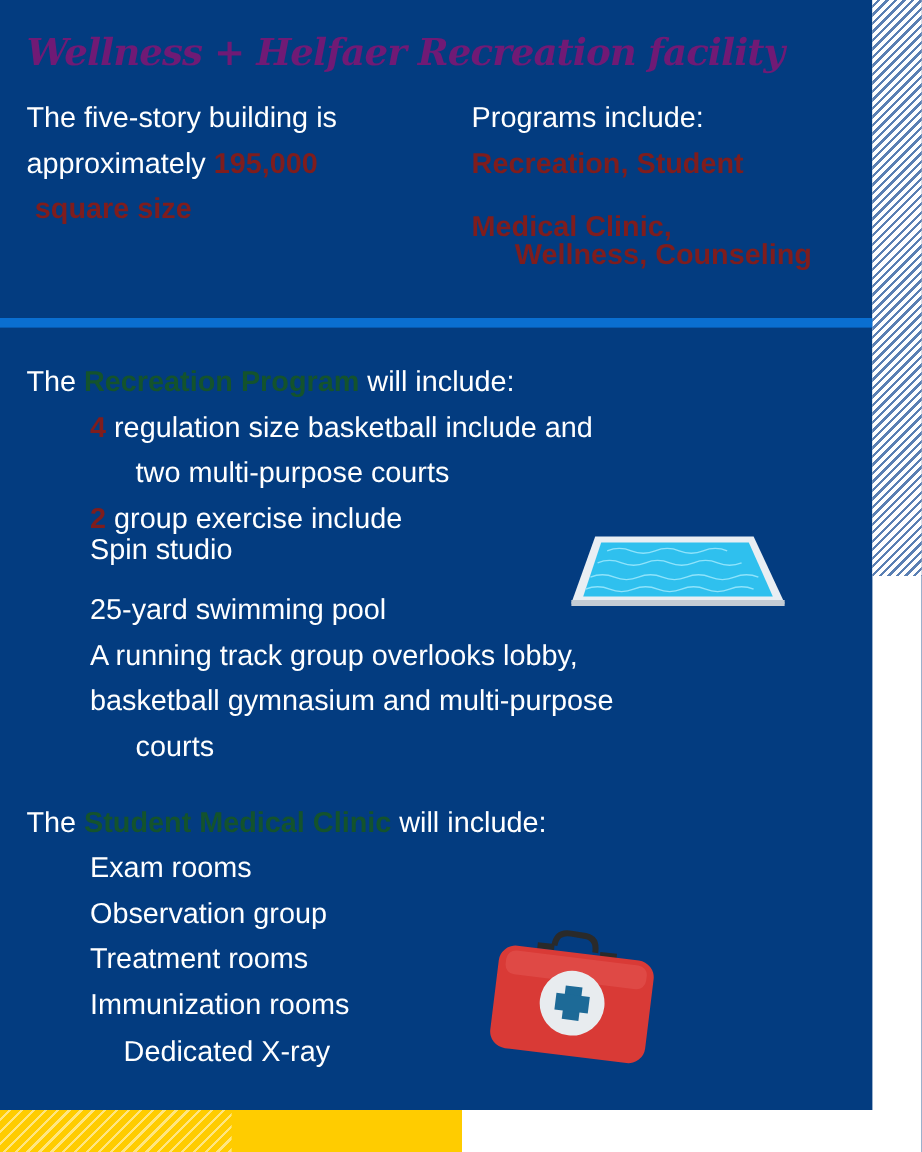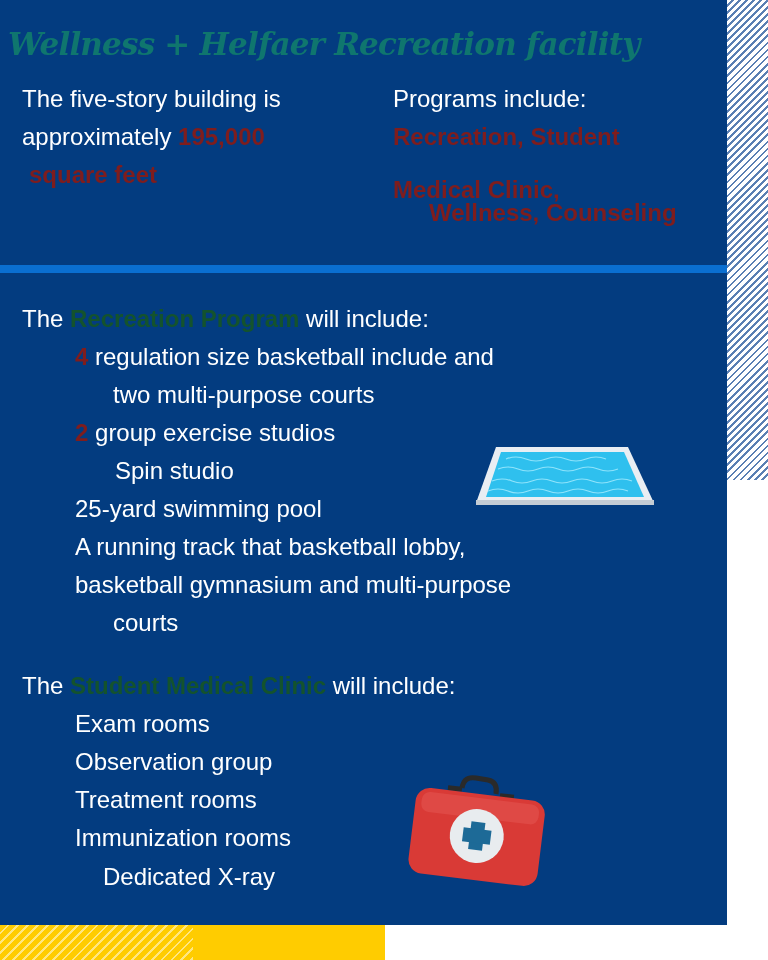--- a/index.html
+++ b/index.html
@@ -5,21 +5,21 @@
   html, body { margin:0; padding:0; }
   body { width:768px; height:960px; position:relative; overflow:hidden; background:#ffffff;
          font-family:"Liberation Sans", sans-serif; }
   .panel { position:absolute; left:0; top:0; width:727px; height:925px; background:#033c80; }
   .hatch-right { position:absolute; left:727px; top:0; width:41px; height:480px;
     background: repeating-linear-gradient(135deg, #ffffff 0px, #ffffff 3px, #5a7fb3 3px, #5a7fb3 5px); }
   .bottom-yellow { position:absolute; left:0; top:925px; width:385px; height:35px; background:#ffcc00; }
   .bottom-hatch { position:absolute; left:0; top:925px; width:193px; height:35px;
     background: repeating-linear-gradient(135deg, #ffcc00 0px, #ffcc00 5px, #ffe680 5px, #ffe680 7px); }
   .divider { position:absolute; left:0; top:265px; width:727px; height:8px; background:#0a6fd1; }
-  .title { position:absolute; left:8px; top:26px; color:#0f766e; font-family:"DejaVu Serif", serif;
+  .title { position:absolute; left:22px; top:26px; color:#701a75; font-family:"DejaVu Serif", serif;
     font-style:italic; font-weight:bold; font-size:31px; letter-spacing:-0.8px; white-space:nowrap; }
   .txt { position:absolute; color:#fff; font-size:24px; white-space:nowrap; line-height:38px; }
   .yellow { color:#7f1d1d; font-weight:bold; }
   .cyan { color:#14532d; font-weight:bold; }
   .pool { position:absolute; left:476px; top:445px; width:178px; height:60px; }
   .kit { position:absolute; left:404px; top:772px; width:146px; height:118px; }
 </style>
 </head>
 <body>
 
@@ -28,36 +28,36 @@
 <div class="bottom-yellow"></div>
 <div class="bottom-hatch"></div>
 <div class="divider"></div>
 
 <div class="title">Wellness + Helfaer Recreation facility</div>
 
 <div class="txt" style="left:22px;top:80px;">The five-story building is</div>
 <div class="txt" style="left:22px;top:118px;">
   <span>approximately </span><span class="yellow">195,000</span>
 </div>
-<div class="txt yellow" style="left:29px;top:156px;">square feet</div>
+<div class="txt yellow" style="left:29px;top:156px;">square size</div>
 
 <div class="txt" style="left:393px;top:80px;">Programs include:</div>
 <div class="txt yellow" style="left:393px;top:118px;">Recreation, Student</div>
 <div class="txt yellow" style="left:393px;top:156px;margin-top:15px;">Medical Clinic,</div>
 <div class="txt yellow" style="left:393px;top:194px;margin-left:36px;">Wellness, Counseling</div>
 
 <div class="txt" style="left:22px;top:300px;">
   <span>The </span><span class="cyan">Recreation Program</span><span> will include:</span>
 </div>
 <div class="txt" style="left:75px;top:338px;"><span class="yellow">4</span><span> regulation size basketball include and</span></div>
 <div class="txt" style="left:113px;top:376px;">two multi-purpose courts</div>
-<div class="txt" style="left:75px;top:414px;"><span class="yellow">2</span><span> group exercise studios</span></div>
-<div class="txt" style="left:75px;top:452px;margin-left:40px;">Spin studio</div>
+<div class="txt" style="left:75px;top:414px;"><span class="yellow">2</span><span> group exercise include</span></div>
+<div class="txt" style="left:75px;top:440px;">Spin studio</div>
 <div class="txt" style="left:75px;top:490px;">25-yard swimming pool</div>
-<div class="txt" style="left:75px;top:528px;">A running track that basketball lobby,</div>
+<div class="txt" style="left:75px;top:528px;">A running track group overlooks lobby,</div>
 <div class="txt" style="left:75px;top:566px;">basketball gymnasium and multi-purpose</div>
 <div class="txt" style="left:113px;top:604px;">courts</div>
 
 <div class="txt" style="left:22px;top:667px;">
   <span>The </span><span class="cyan">Student Medical Clinic</span><span> will include:</span>
 </div>
 <div class="txt" style="left:75px;top:705px;">Exam rooms</div>
 <div class="txt" style="left:75px;top:743px;">Observation group</div>
 <div class="txt" style="left:75px;top:781px;">Treatment rooms</div>
 <div class="txt" style="left:75px;top:819px;">Immunization rooms</div>

